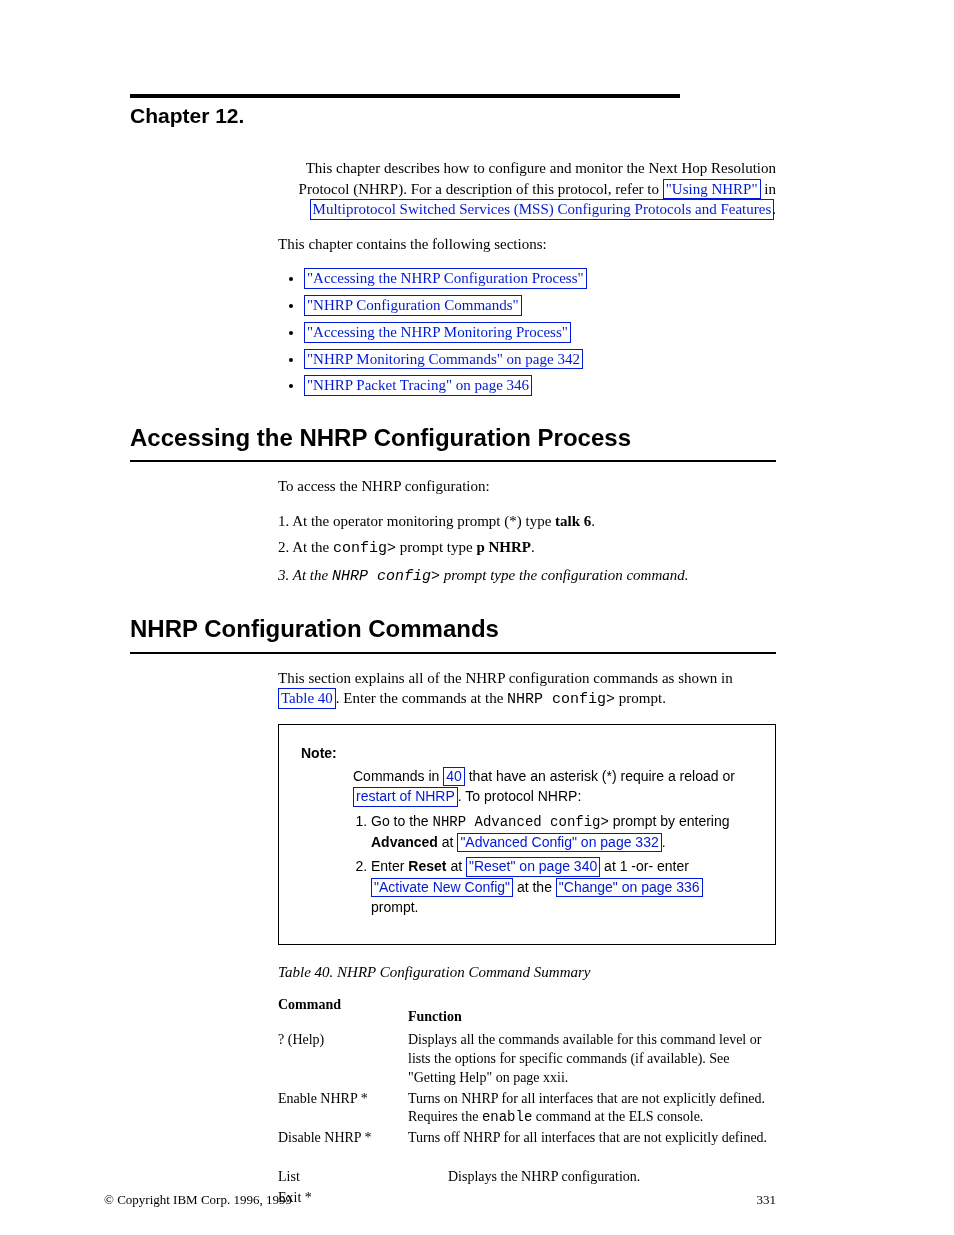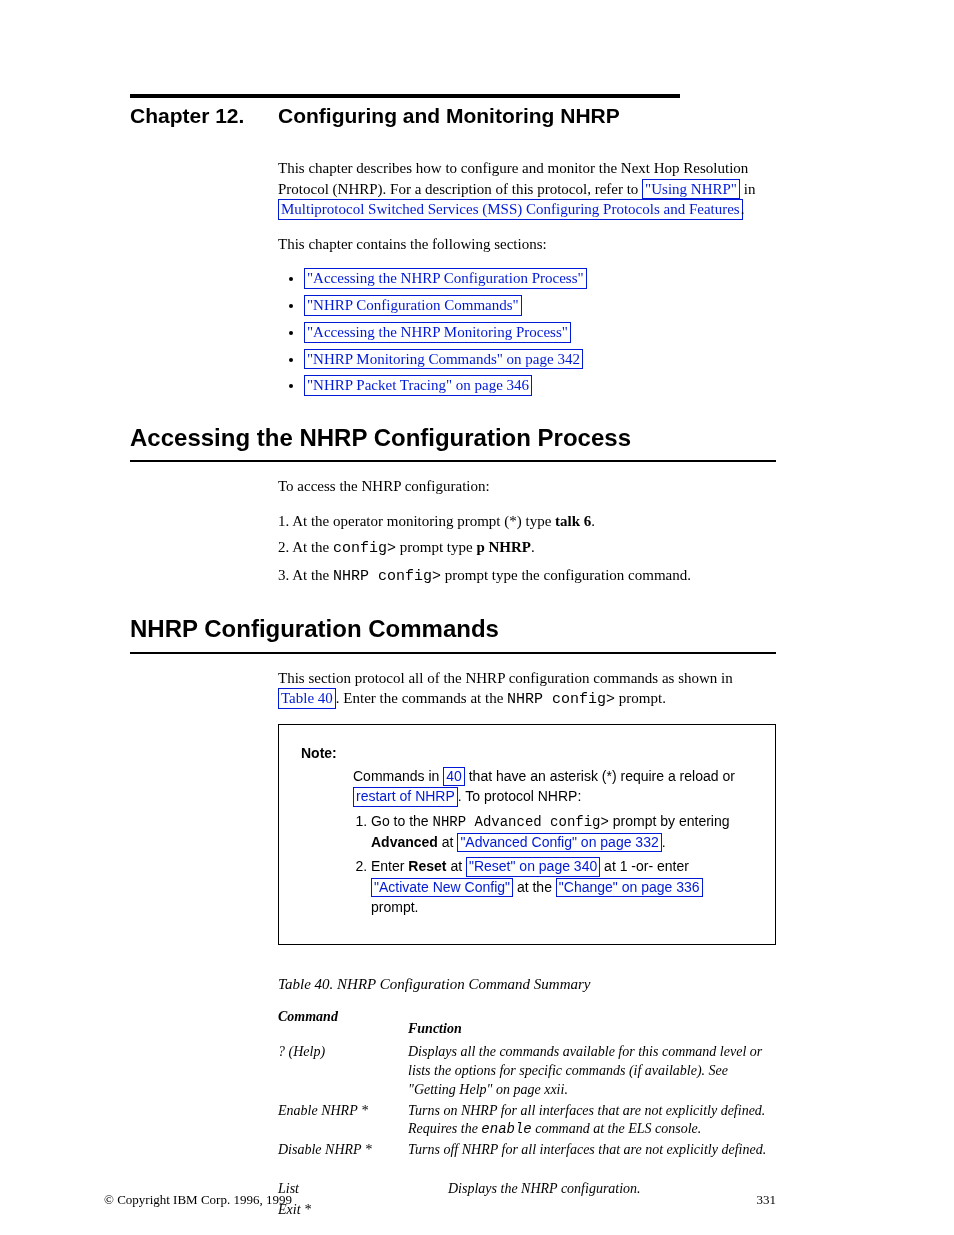--- a/index.html
+++ b/index.html
@@ -36,21 +36,21 @@
   }
   .chapter-title {
     font-family: "Helvetica Neue", Helvetica, Arial, sans-serif;
     font-weight: 700;
     font-size: 21px;
   }
   .body-col {
     margin-left: 148px;
   }
   .para { margin: 14px 0; }
-  .para.first-intro { margin-top: 28px; }
+  .para.first-intro { margin-top: 28px; text-align: right; }
   .link {
     color: #0019d6;
     text-decoration: none;
     border: 1px solid #0019d6;
     padding: 0 2px;
     display: inline-block;
     line-height: 1.25;
   }
   .after-link-dot { margin-left: -2px; }
   ul.chapter-list {
@@ -107,33 +107,32 @@
   }
   .footer-left {
     position: absolute;
     left: 104px;
   }
   .footer-right {
     position: absolute;
     right: 90px;
   }
   .table-ref {
-    margin-top: 29px;
+    margin-top: 17px;
     font-family: Liberation Serif, serif;
   }
 </style>
 </head>
 <body>
 
 <div class="page">
 
   <hr class="chapter-rule">
   <div class="chapter-line">
     <span class="chapter-label">Chapter 12.</span>
-    <span class="chapter-title">Configuring and Monitoring NHRP</span>
   </div>
 
   <div class="body-col">
 
     <p class="para first-intro">
       <span>This chapter describes how to configure and monitor the Next Hop Resolution Protocol (NHRP). For a description of this protocol, refer to </span>
       <a class="link" href="#">"Using NHRP"</a><span> in </span><br>
       <a class="link" href="#">Multiprotocol Switched Services (MSS) Configuring Protocols and Features</a><span class="after-link-dot">.</span>
     </p>
 
@@ -153,52 +152,52 @@
 
   <div class="body-col">
     <p class="para">To access the NHRP configuration:</p>
 
     <p class="para" style="margin:6px 0;">
       <span>1. At the operator monitoring prompt (</span><span>*</span><span>) type </span><b>talk 6</b><span>.</span>
     </p>
     <p class="para" style="margin:6px 0;">
       <span>2. At the </span><span class="mono">config&gt;</span><span> prompt type </span><b>p NHRP</b><span>.</span>
     </p>
-    <p class="para" style="margin:6px 0;">
+    <p class="para" style="margin:6px 0;font-style:italic;">
       <span>3. At the </span><span class="mono">NHRP config&gt;</span><span> prompt type the configuration command.</span>
     </p>
   </div>
 
   <h2 class="h2">NHRP Configuration Commands</h2>
   <hr class="h2-rule">
 
   <div class="body-col">
     <p class="para">
-      <span>This section protocol all of the NHRP configuration commands as shown in </span>
+      <span>This section explains all of the NHRP configuration commands as shown in </span>
       <a class="link" href="#">Table 40</a><span>. Enter the commands at the </span><span class="mono">NHRP config&gt;</span><span> prompt.</span>
     </p>
 
     <div class="cmd-note">
       <span class="note-label">Note:</span>
       <div class="note-body">
         <span>Commands in </span><a class="link" href="#">40</a><span> that have an asterisk (*) require a reload or </span><a class="link" href="#">restart of NHRP</a><span>. To protocol NHRP:</span>
         <ol>
           <li>
             <span>Go to the </span><span class="mono">NHRP Advanced config&gt;</span><span> prompt by entering </span><b>Advanced</b> at <a class="link" href="#">"Advanced Config" on page 332</a><span>.</span>
           </li>
           <li>
             <span>Enter </span><b>Reset</b> at <a class="link" href="#">"Reset" on page 340</a><span> at 1 -or- enter </span><a class="link" href="#">"Activate New Config"</a><span> at the </span><a class="link" href="#">"Change" on page 336</a><span> prompt.</span>
           </li>
         </ol>
       </div>
     </div>
 
     <p class="para table-ref"><i>Table 40. NHRP Configuration Command Summary</i></p>
 
-    <div style="font-size:14px;font-style:italic;">
+    <div style="font-size:14px;">
       <div style="display:flex; border-bottom:0px;">
         <div style="width:130px; font-weight:700;">Command</div>
         <div style="flex:1; font-weight:700;margin-top:12px;">Function</div>
       </div>
 
       <div style="display:flex; margin-top:4px;">
         <div style="width:130px;">? (Help)</div>
         <div style="flex:1;">
           <span>Displays all the commands available for this command level or lists the options for specific commands (if available). See </span><span>"Getting Help" on page xxii</span><span>.</span>
         </div>

